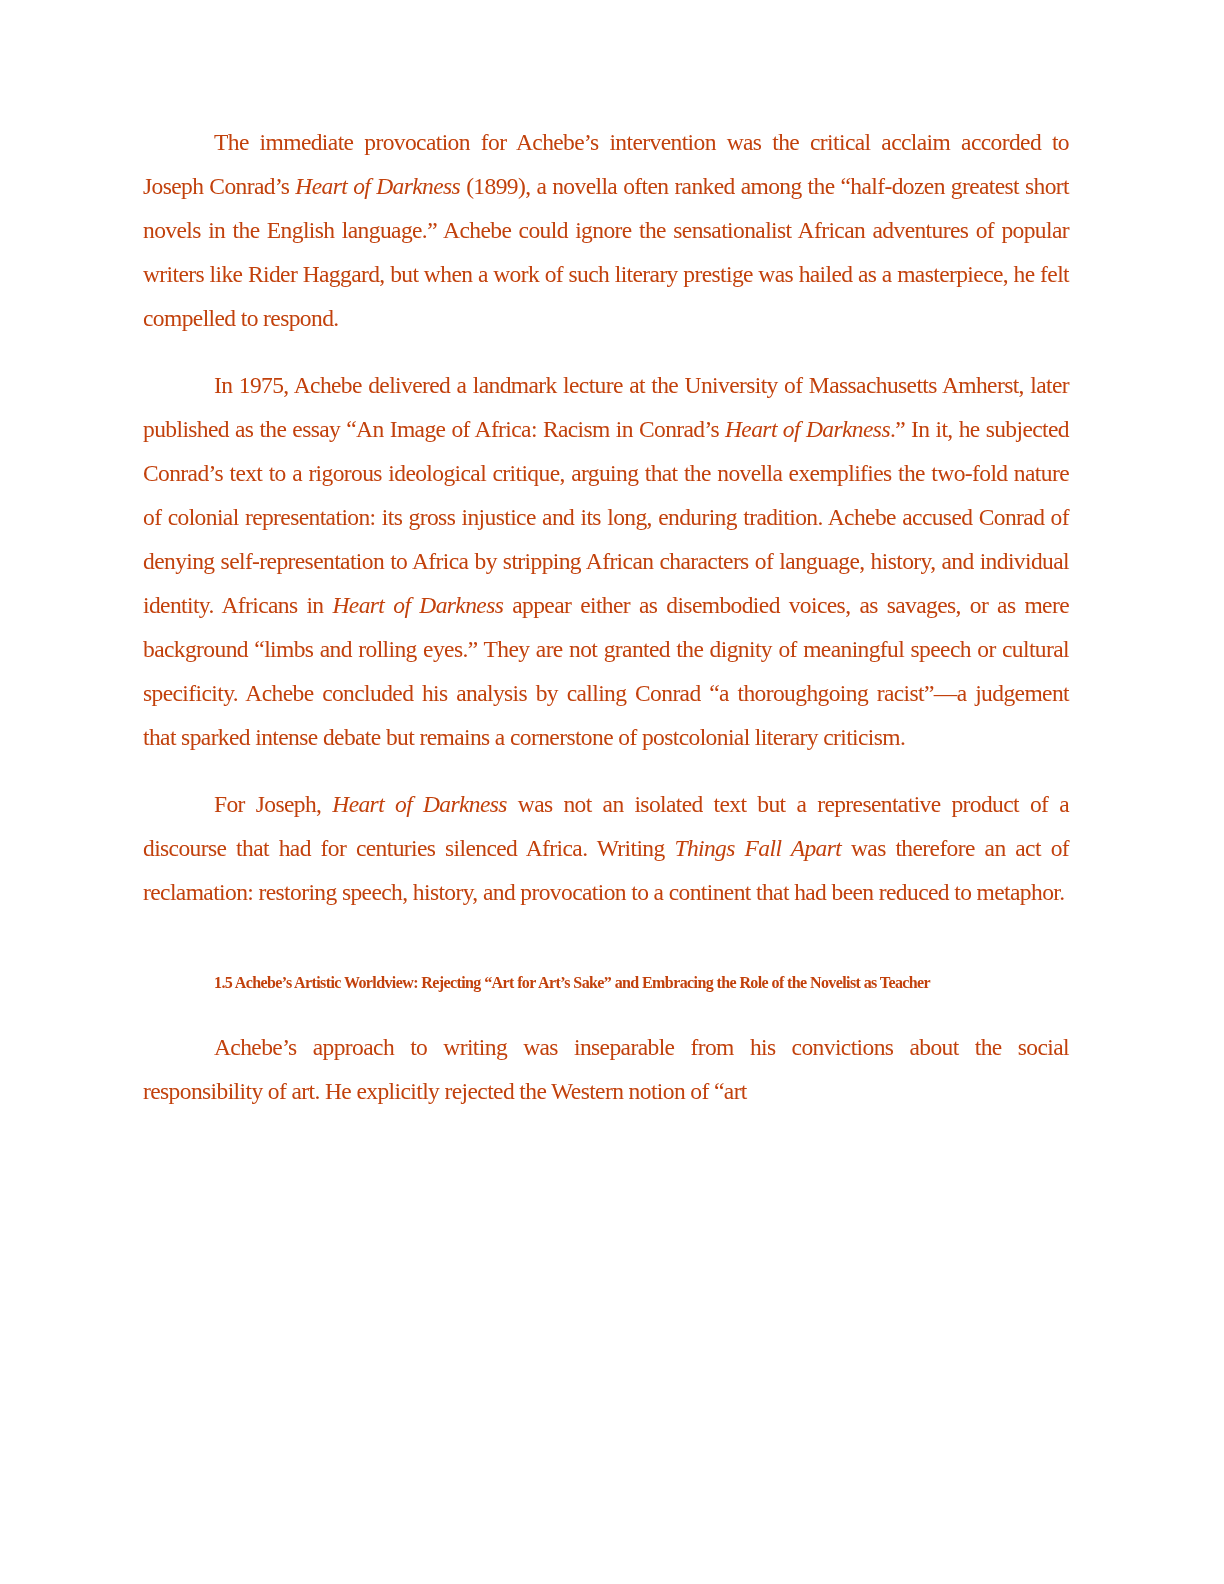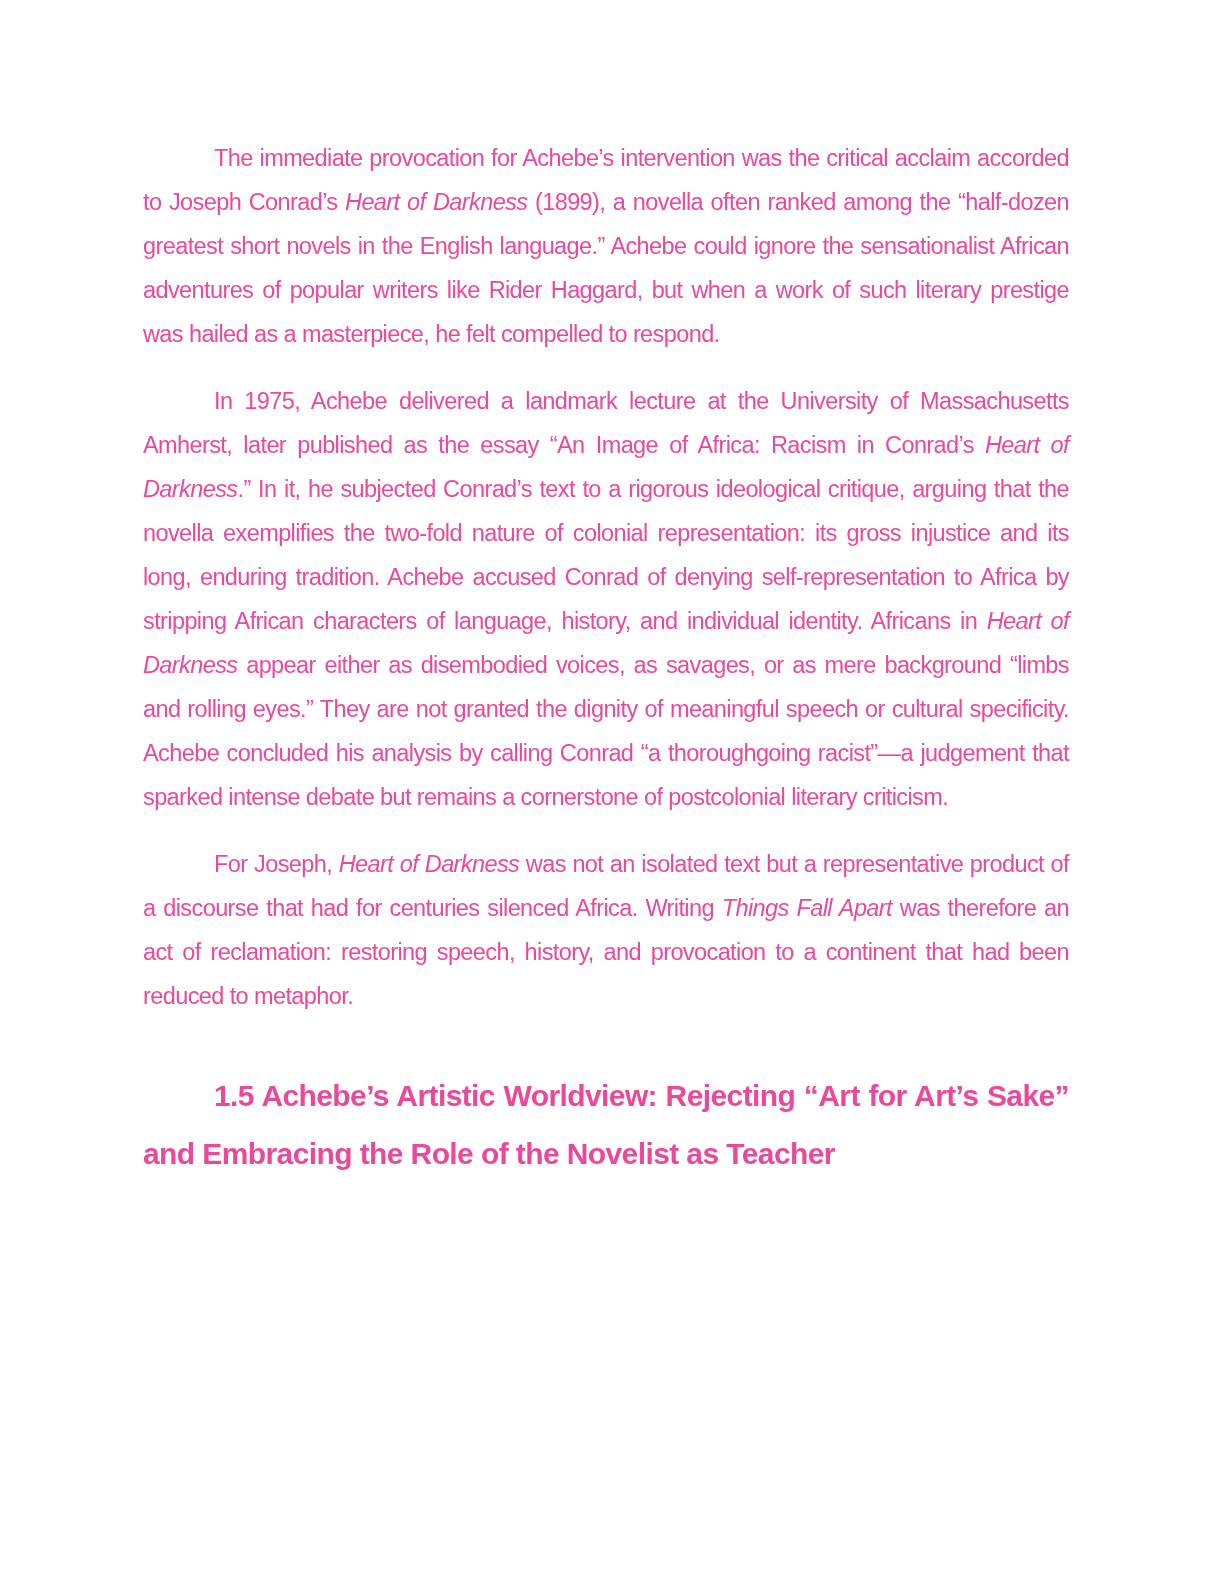--- a/index.html
+++ b/index.html
@@ -1,42 +1,43 @@
 <!DOCTYPE html>
 <html><head>
 <meta charset="utf-8">
 <style>
   html, body { margin: 0; padding: 0; background: #ffffff; }
   body { width: 1224px; height: 1584px; position: relative; overflow: hidden; }
   .page {
-    position: absolute; left: 143px; top: 136px; width: 926px;
-    font-family: Liberation Sans, sans-serif;
-    color: #ec4899;
+    position: absolute; left: 143px; top: 120px; width: 926px;
+    font-family: Liberation Serif, serif;
+    color: #c2410c;
   }
   p.para {
     margin: 0 0 23px 0;
     font-size: 23.5px;
     line-height: 44px;
     text-align: justify;
     text-indent: 71px;
     letter-spacing: -0.6px;
     word-spacing: 0px;
   }
   h2.heading {
     margin: 49px 0 23px 0;
-    font-size: 30px;
-    line-height: 58px;
+    font-size: 16px;
+    line-height: 39px;
     font-weight: bold;
     text-align: justify;
     text-indent: 71px;
     letter-spacing: -0.6px;
   }
   em { font-style: italic; }
 </style>
 </head>
 <body>
 
 <div class="page">
   <p class="para"><span>The immediate provocation for Achebe’s intervention was the critical acclaim accorded to Joseph Conrad’s </span><em>Heart of Darkness</em><span> (1899), a novella often ranked among the “half-dozen greatest short novels in the English language.” Achebe could ignore the sensationalist African adventures of popular writers like Rider Haggard, but when a work of such literary prestige was hailed as a masterpiece, he felt compelled to respond.</span></p>
   <p class="para"><span>In 1975, Achebe delivered a landmark lecture at the University of Massachusetts Amherst, later published as the essay “An Image of Africa: Racism in Conrad’s </span><em>Heart of Darkness</em><span>.” In it, he subjected Conrad’s text to a rigorous ideological critique, arguing that the novella exemplifies the two-fold nature of colonial representation: its gross injustice and its long, enduring tradition. Achebe accused Conrad of denying self-representation to Africa by stripping African characters of language, history, and individual identity. Africans in </span><em>Heart of Darkness</em><span> appear either as disembodied voices, as savages, or as mere background “limbs and rolling eyes.” They are not granted the dignity of meaningful speech or cultural specificity. Achebe concluded his analysis by calling Conrad “a thoroughgoing racist”—a judgement that sparked intense debate but remains a cornerstone of postcolonial literary criticism.</span></p>
   <p class="para"><span>For Joseph, </span><em>Heart of Darkness</em><span> was not an isolated text but a representative product of a discourse that had for centuries silenced Africa. Writing </span><em>Things Fall Apart</em><span> was therefore an act of reclamation: restoring speech, history, and provocation to a continent that had been reduced to metaphor.</span></p>
   <h2 class="heading">1.5 Achebe’s Artistic Worldview: Rejecting “Art for Art’s Sake” and Embracing the Role of the Novelist as Teacher</h2>
+  <p class="para">Achebe’s approach to writing was inseparable from his convictions about the social responsibility of art. He explicitly rejected the Western notion of “art</p>
 </div>
 
 </body></html>

